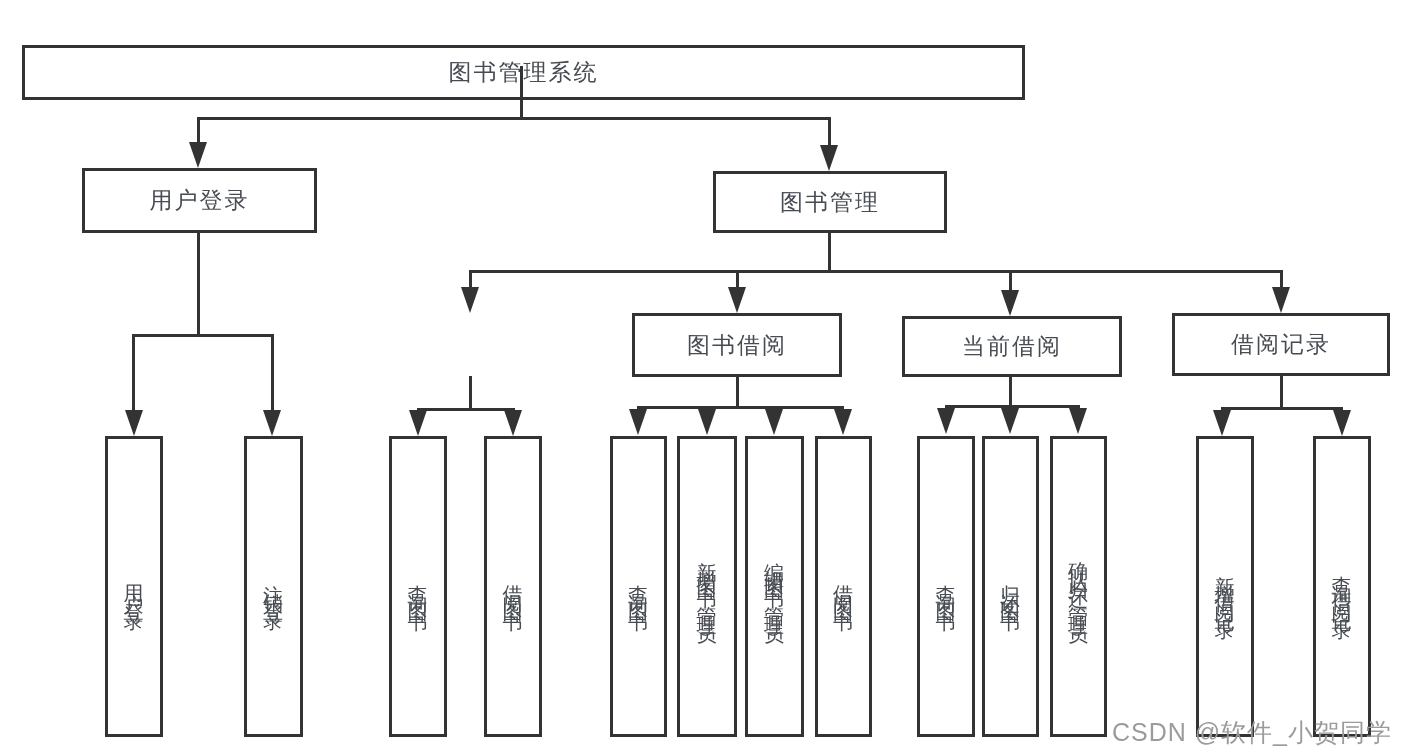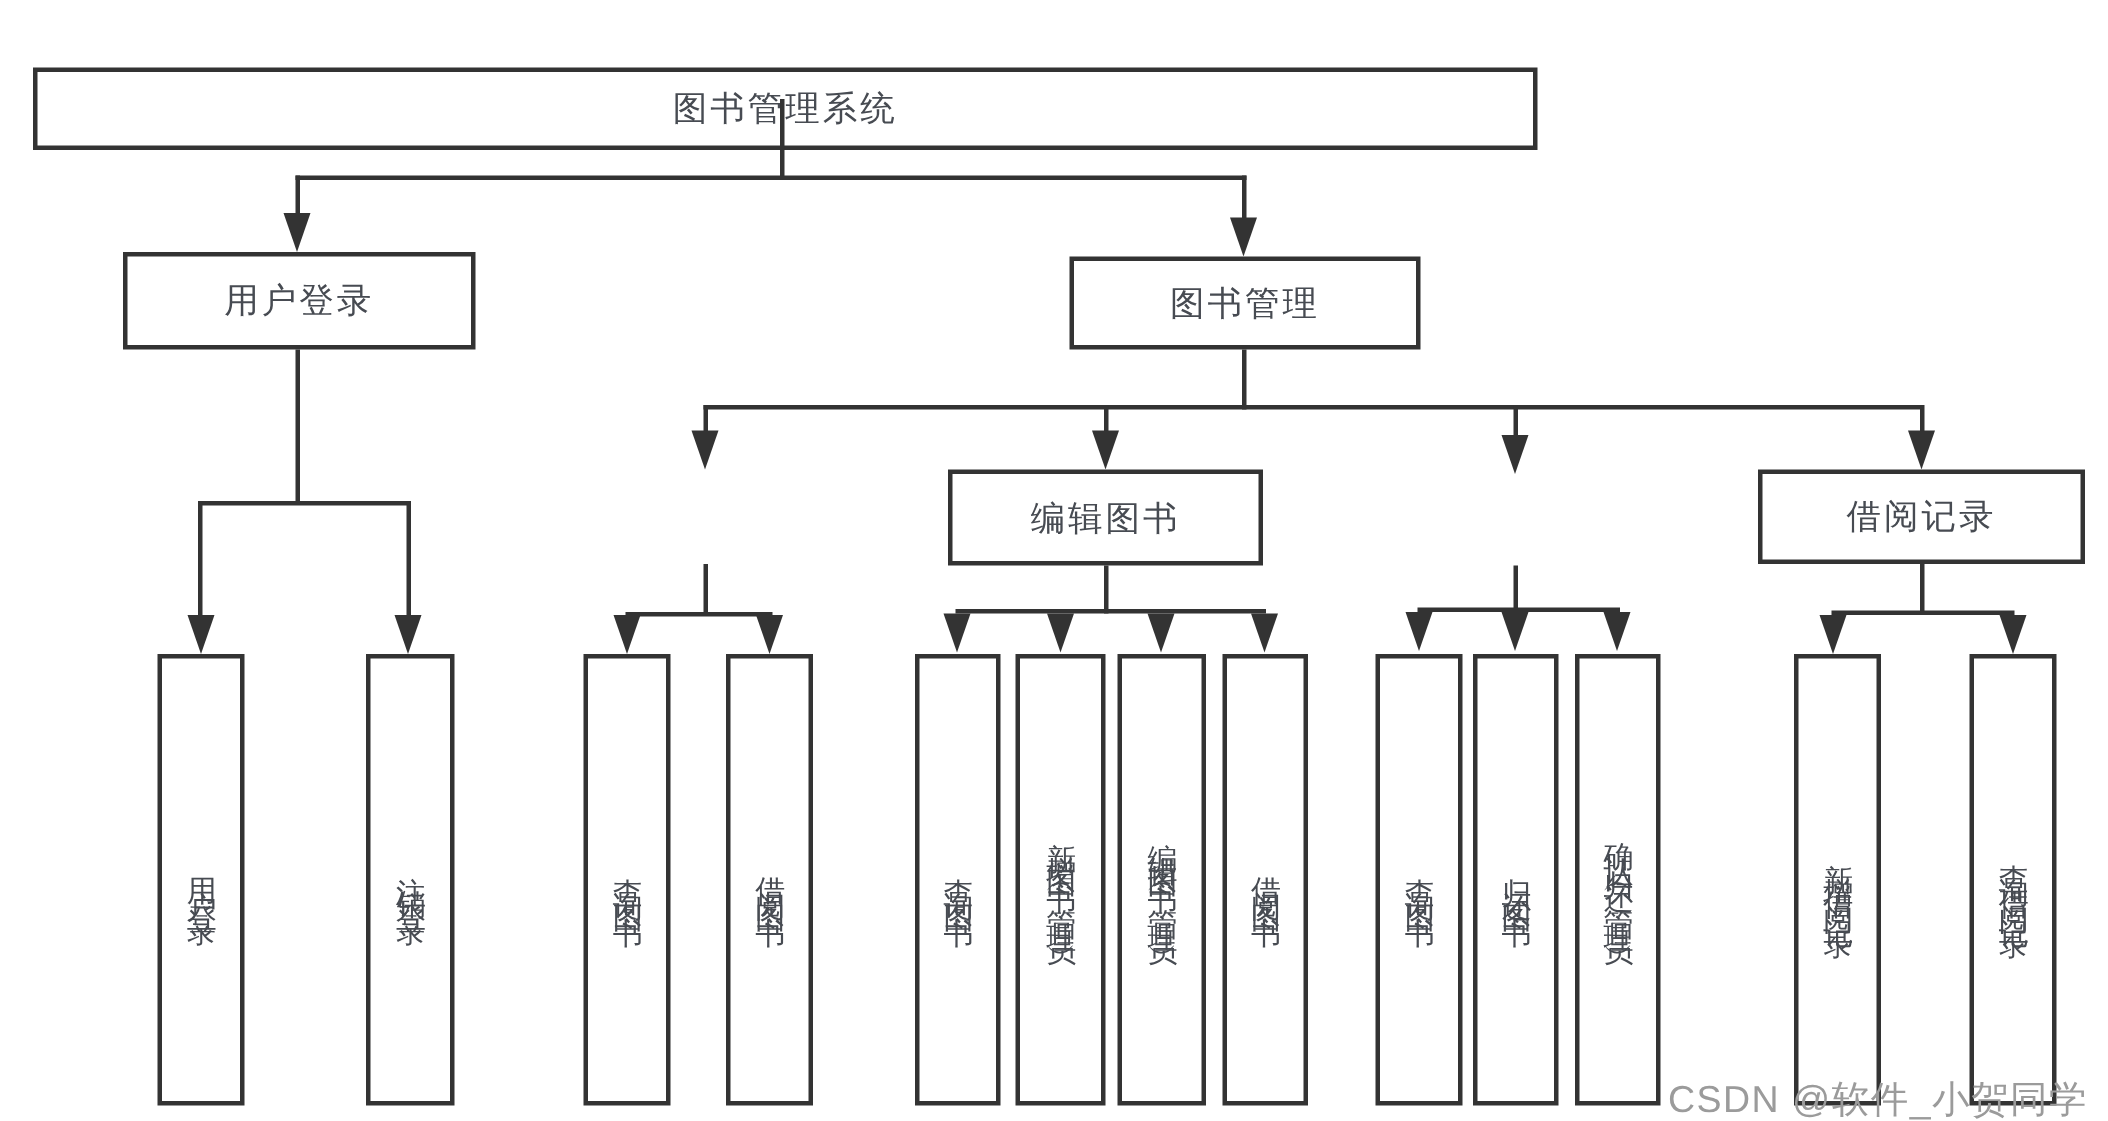--- a/index.html
+++ b/index.html
@@ -73,21 +73,22 @@
   <div class="h" style="left:469px;top:270px;width:813px;"></div>
   <div class="v" style="left:469px;top:270px;height:18px;"></div>
   <div class="arr" style="left:461px;top:287px;"></div>
   <div class="v" style="left:736px;top:270px;height:18px;"></div>
   <div class="arr" style="left:728px;top:287px;"></div>
   <div class="v" style="left:1009px;top:270px;height:20px;"></div>
   <div class="arr" style="left:1001px;top:290px;"></div>
   <div class="v" style="left:1280px;top:270px;height:18px;"></div>
   <div class="arr" style="left:1272px;top:287px;"></div>
 
-  <div class="node" style="left:632px;top:313px;width:210px;height:64px;">编辑图书</div>
+  <div class="node" style="left:632px;top:313px;width:210px;height:64px;">图书借阅</div>
+  <div class="node" style="left:902px;top:316px;width:220px;height:61px;">当前借阅</div>
   <div class="node" style="left:1172px;top:313px;width:218px;height:63px;">借阅记录</div>
 
   <div class="v" style="left:469px;top:376px;height:34px;"></div>
   <div class="h" style="left:417px;top:408px;width:98px;"></div>
   <div class="arr" style="left:409px;top:410px;"></div>
   <div class="arr" style="left:504px;top:410px;"></div>
 
   <div class="v" style="left:736px;top:377px;height:32px;"></div>
   <div class="h" style="left:637px;top:406px;width:207px;"></div>
   <div class="arr" style="left:629px;top:409px;"></div>

